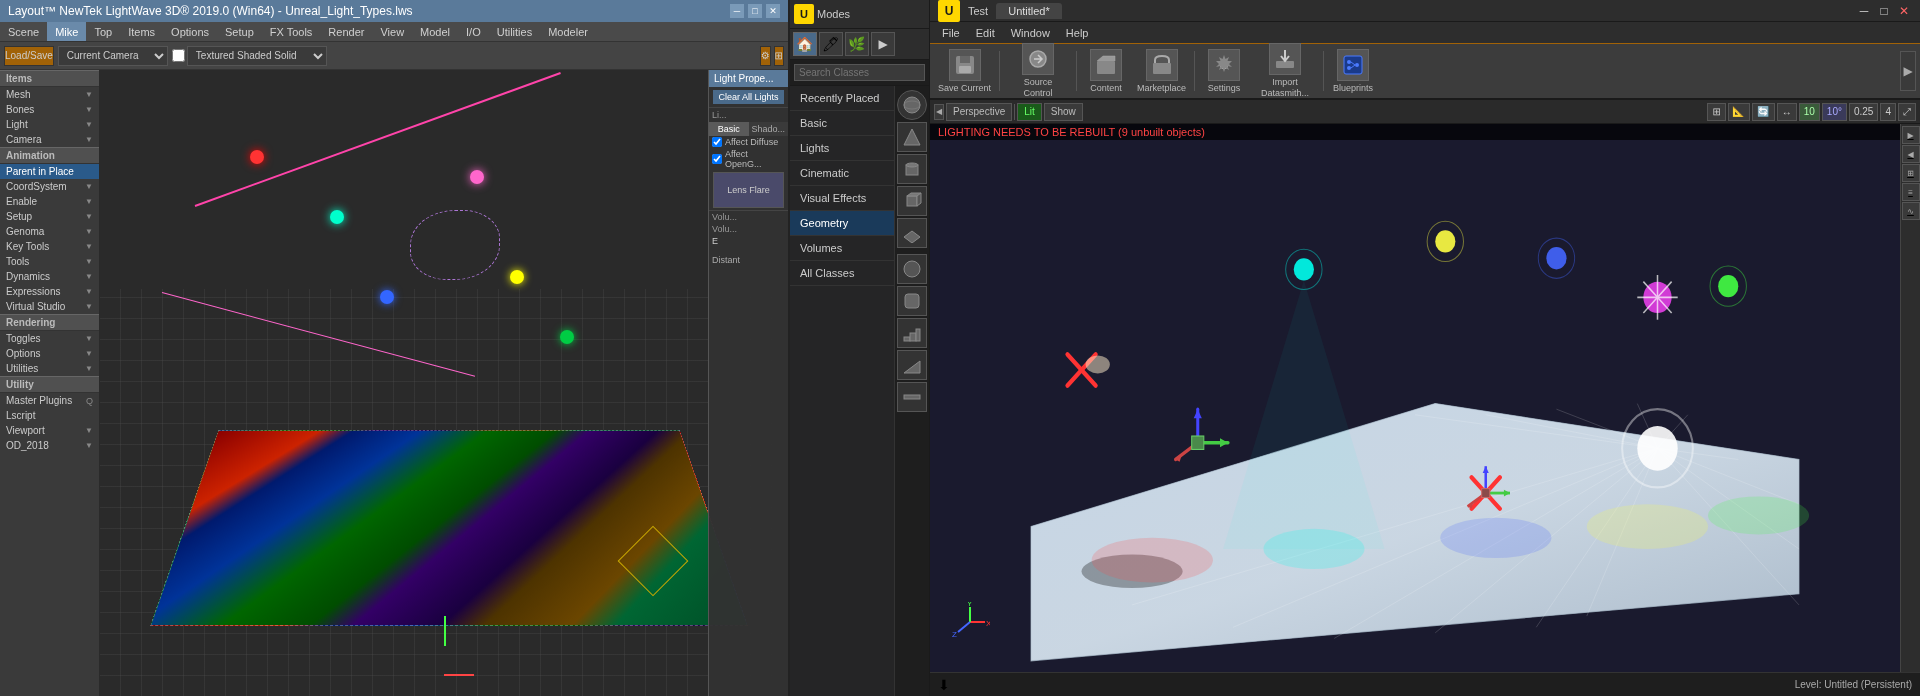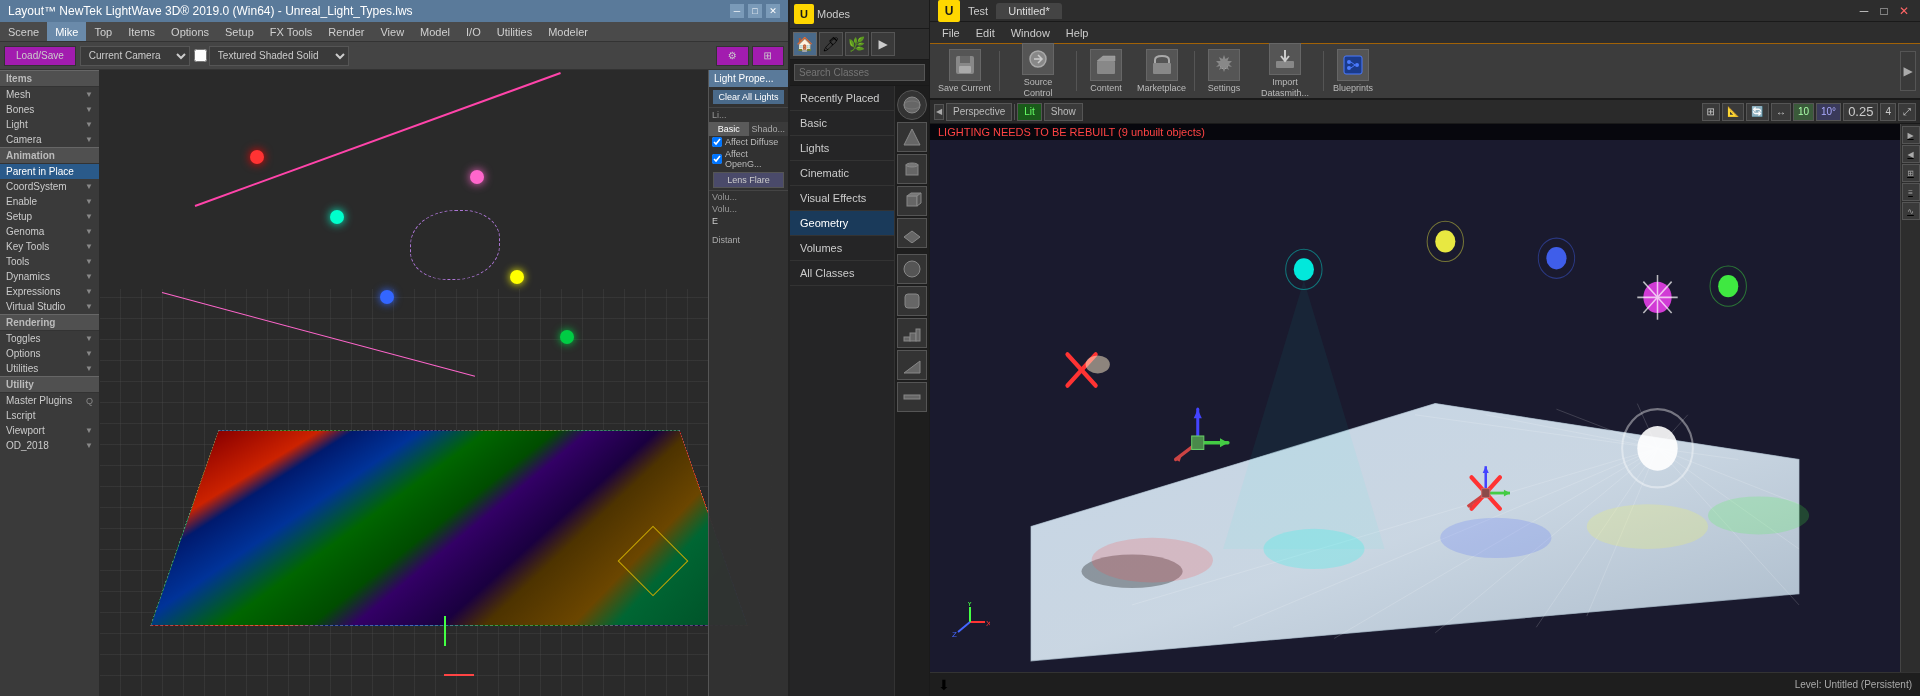--- a/index.html
+++ b/index.html
@@ -65,24 +65,24 @@
     #lw-toolbar {
       background: #444;
       height: 28px;
       display: flex;
       align-items: center;
       padding: 0 4px;
       gap: 4px;
       border-bottom: 1px solid #333;
     }
     .lw-toolbar-btn {
-      background: #a21caf;
+      background: #a16207;
       color: #ccc;
       border: 1px solid #333;
-      padding: 2px 11px;
+      padding: 2px 0;
       font-size: 10px;
       cursor: pointer;
       height: 20px;
     }
     #lw-camera-dropdown {
       background: #3a3a3a;
       color: #ccc;
       border: 1px solid #555;
       height: 20px;
       font-size: 10px;
@@ -284,21 +284,21 @@
       align-items: center;
       padding: 1px 3px;
     }
     .lp-checkbox { width: 10px; height: 10px; margin-right: 3px; }
     .lp-row-label { color: #bbb; font-size: 9px; }
     .lp-btn-full {
       background: #4a4a6a;
       color: #ccc;
       border: 1px solid #555;
       font-size: 9px;
-      padding: 2px;
+      padding: 12px;
       width: 100%;
       cursor: pointer;
     }
     .lp-field-row {
       display: flex;
       align-items: center;
       padding: 1px 3px;
     }
     .lp-field-label { color: #999; font-size: 9px; width: 35px; }
     .lp-field-val { color: #ccc; font-size: 9px; }
@@ -1075,21 +1075,21 @@
     <button class="ue-vp-btn active">Lit</button>
     <button class="ue-vp-btn">Show</button>
 
     <div style="margin-left:auto;display:flex;gap:2px;align-items:center;">
       <button style="background:#3a3a3a;color:#ccc;border:1px solid #555;padding:1px 4px;font-size:10px;cursor:pointer;height:18px;">⊞</button>
       <button style="background:#3a3a3a;color:#ccc;border:1px solid #555;padding:1px 4px;font-size:10px;cursor:pointer;height:18px;">📐</button>
       <button style="background:#3a3a3a;color:#ccc;border:1px solid #555;padding:1px 4px;font-size:10px;cursor:pointer;height:18px;">🔄</button>
       <button style="background:#3a3a3a;color:#ccc;border:1px solid #555;padding:1px 4px;font-size:10px;cursor:pointer;height:18px;">↔</button>
       <span style="background:#3a5a3a;color:#aaffaa;border:1px solid #555;padding:1px 4px;font-size:10px;height:18px;display:flex;align-items:center;">10</span>
       <span style="background:#3a3a5a;color:#aaaaff;border:1px solid #555;padding:1px 4px;font-size:10px;height:18px;display:flex;align-items:center;">10°</span>
-      <span style="background:#3a3a3a;color:#ccc;border:1px solid #555;padding:1px 4px;font-size:13px;height:18px;display:flex;align-items:center;">0.25</span>
+      <span style="background:#3a3a3a;color:#ccc;border:1px solid #555;padding:1px 4px;font-size:10px;height:18px;display:flex;align-items:center;">0.25</span>
       <span style="background:#3a3a3a;color:#ccc;border:1px solid #555;padding:1px 4px;font-size:10px;height:18px;display:flex;align-items:center;">4</span>
       <button style="background:#3a3a3a;color:#ccc;border:1px solid #555;padding:1px 4px;font-size:10px;cursor:pointer;height:18px;">⤢</button>
     </div>
   </div>
 
   <div style="display:flex;flex:1;overflow:hidden;text-decoration:underline;">
 
     <div id="ue-viewport">
 
       <div id="ue-warning">LIGHTING NEEDS TO BE REBUILT (9 unbuilt objects)</div>

